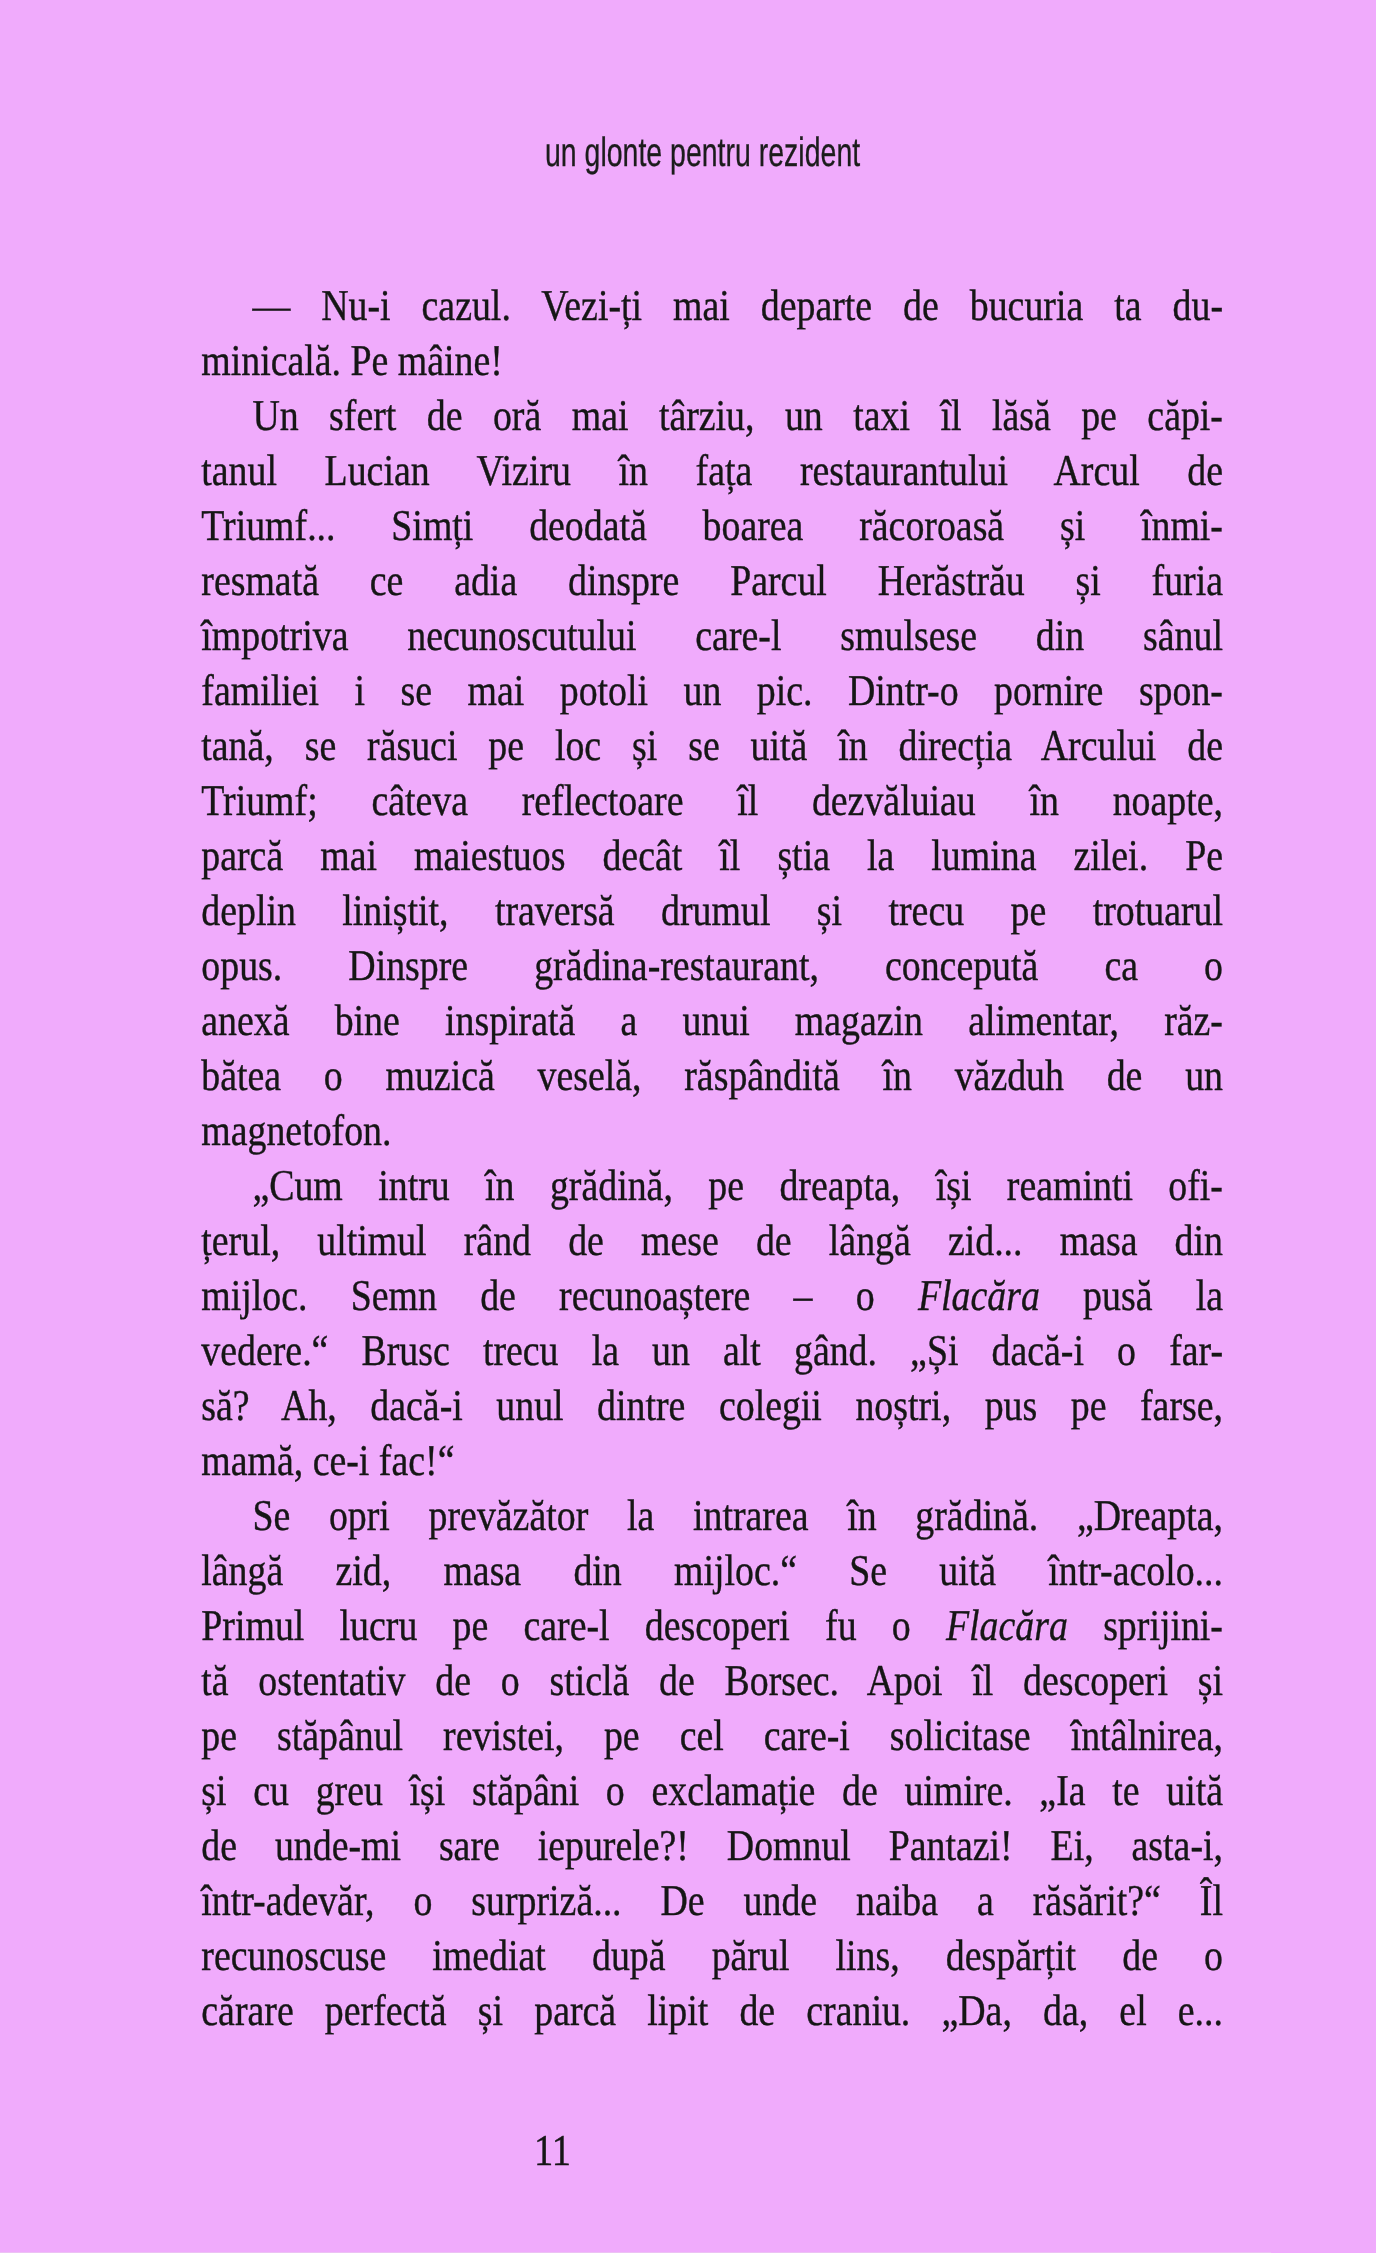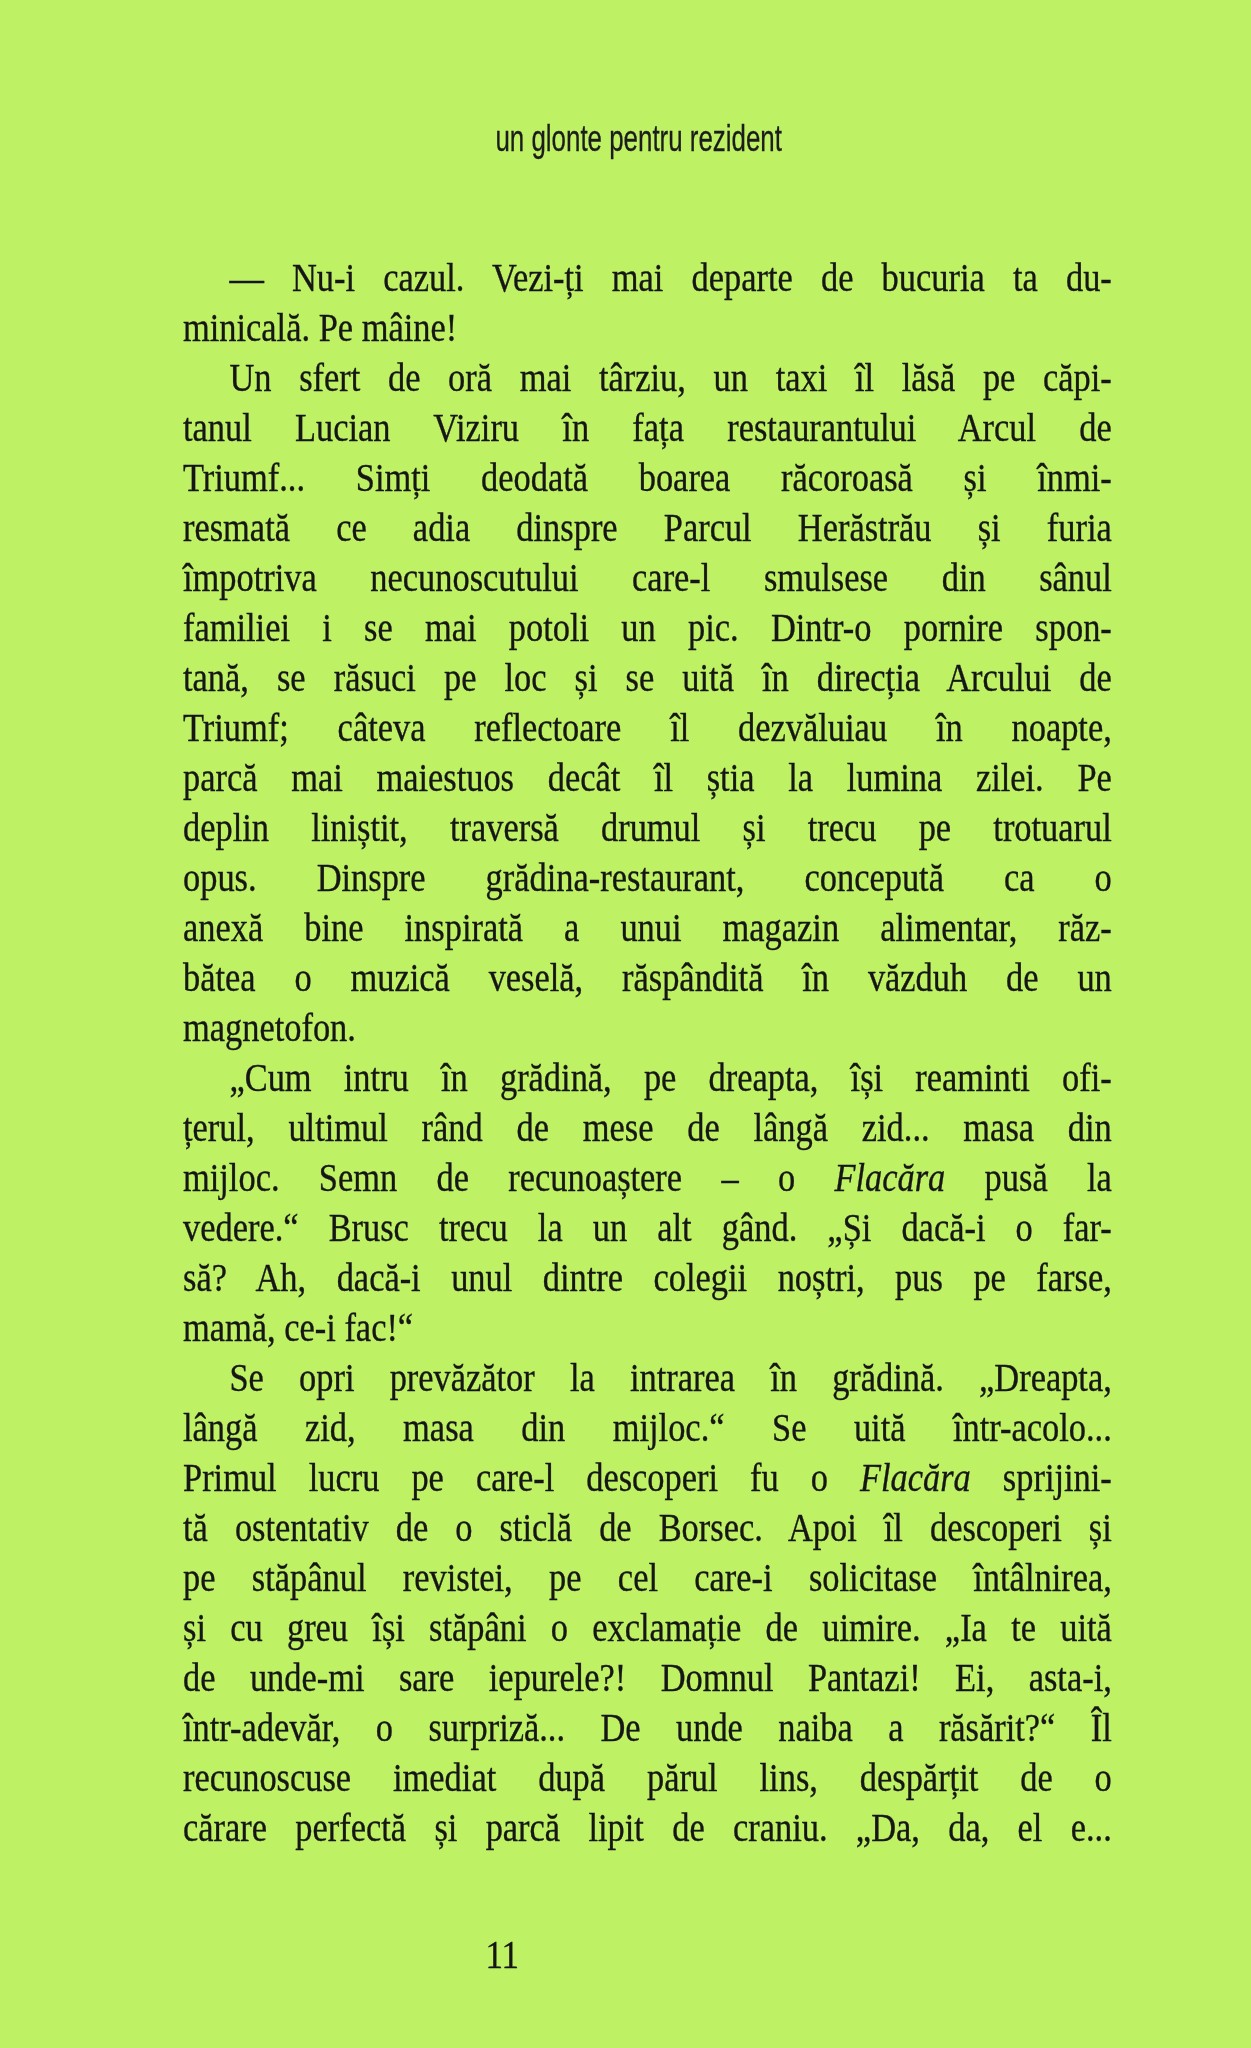--- a/index.html
+++ b/index.html
@@ -1,20 +1,20 @@
 <!DOCTYPE html>
 <html><head>
 <meta charset="utf-8">
 <style>
   html, body { margin: 0; padding: 0; background: #e8e8e8; }
   .page {
     position: relative;
     width: 1251px;
     height: 2048px;
-    background: #bef264;
+    background: #f0abfc;
     overflow: hidden;
     font-family: "Liberation Serif", "DejaVu Serif", serif;
     color: #161616;
   }
   .running-title {
     position: absolute;
     top: 118px;
     left: 13px;
     width: 1251px;
     text-align: center;

